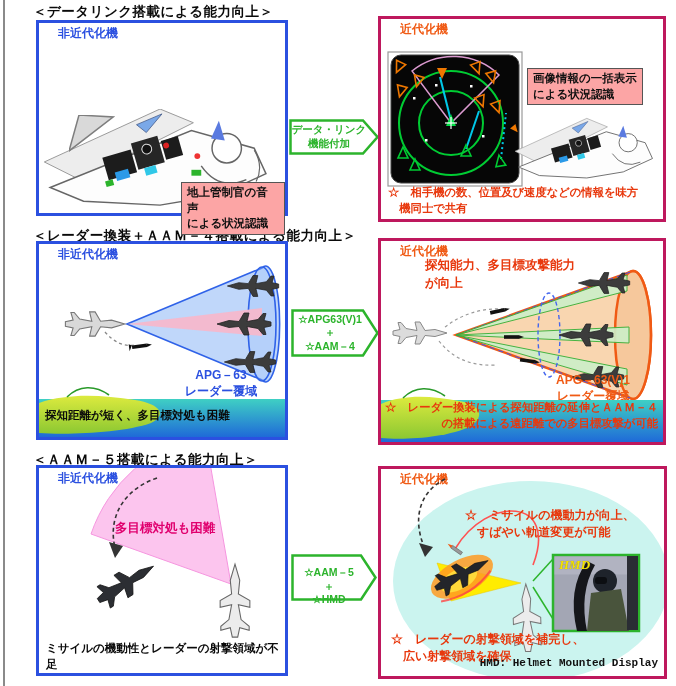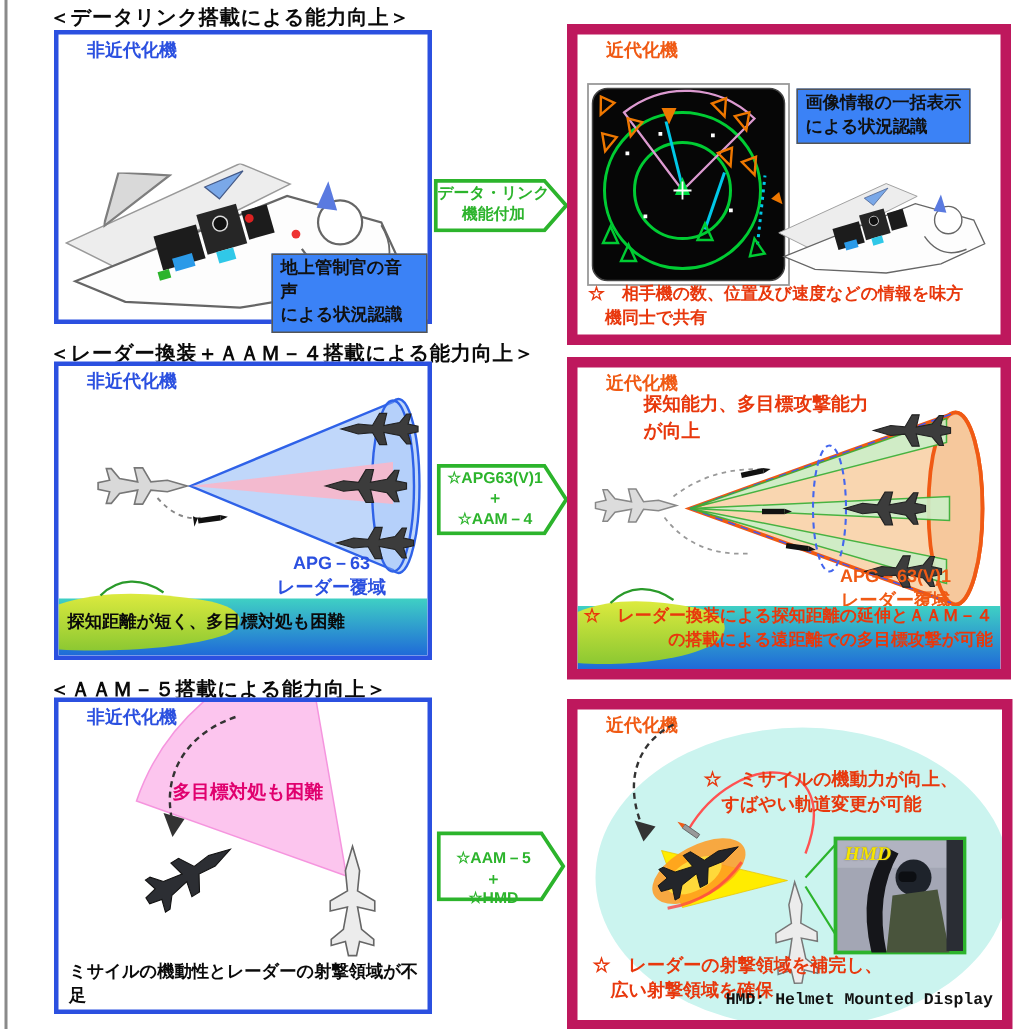--- a/index.html
+++ b/index.html
@@ -4,26 +4,26 @@
 <style>
   html,body{margin:0;padding:0;background:#fff;}
   .page{position:relative;width:676px;height:686px;background:#fff;overflow:hidden;
         font-family:"Liberation Sans",sans-serif;color:#111;}
   .abs{position:absolute;}
   .b{font-weight:bold;}
   .left-rule{position:absolute;left:3px;top:0;width:2px;height:686px;background:#8a8a8a;}
   .sec-title{position:absolute;left:33px;font-weight:bold;font-size:13.5px;color:#0a0a0a;letter-spacing:0.5px;}
   .frame{position:absolute;background:#fff;}
   .frame.blue{border:3px solid #2b50e0;}
-  .frame.orange{border:7px solid #be185d;}
+  .frame.orange{border:3px solid #be185d;}
   .frame-label{position:absolute;left:7px;top:2px;font-size:12px;font-weight:bold;margin-left:12px;}
   .t-blue{color:#2b50e0;} .t-orange{color:#f05a14;}
   .t-magenta{color:#e0006e;}
-  .caption-box{position:absolute;background:#3b82f6;border:1.3px solid #555;padding:2px 5px;
-               font-weight:bold;font-size:11.5px;line-height:1.35;color:#111;white-space:pre-line;}
+  .caption-box{position:absolute;background:#fca5a5;border:1.3px solid #555;padding:2px 5px;
+               font-weight:bold;font-size:11.5px;line-height:1.35;color:#111;white-space:pre-line;margin-top:13px;}
   .bubble{position:absolute;left:8px;top:21px;width:150px;background:#d9d9d9;border:1.6px solid #7e7e7e;
           border-radius:14px;padding:4px 7px 6px 8px;z-index:3;}
   .bubble-title{font-weight:bold;font-style:italic;font-size:10.5px;}
   .bubble-body{font-weight:bold;font-size:9.2px;line-height:1.35;white-space:pre-line;}
   .arrow{position:absolute;}
   .arrow-label{position:absolute;left:2px;right:12px;top:0;bottom:0;display:flex;align-items:center;
                justify-content:center;text-align:center;color:#2cb42c;font-weight:bold;font-size:10.5px;
                line-height:1.3;white-space:pre-line;}
   .note-black{color:#0a0a0a;font-weight:bold;font-size:11.5px;line-height:1.4;white-space:pre-line;}
   .note-red{color:#e8380d;font-weight:bold;font-size:11.3px;line-height:1.4;white-space:pre-line;}

